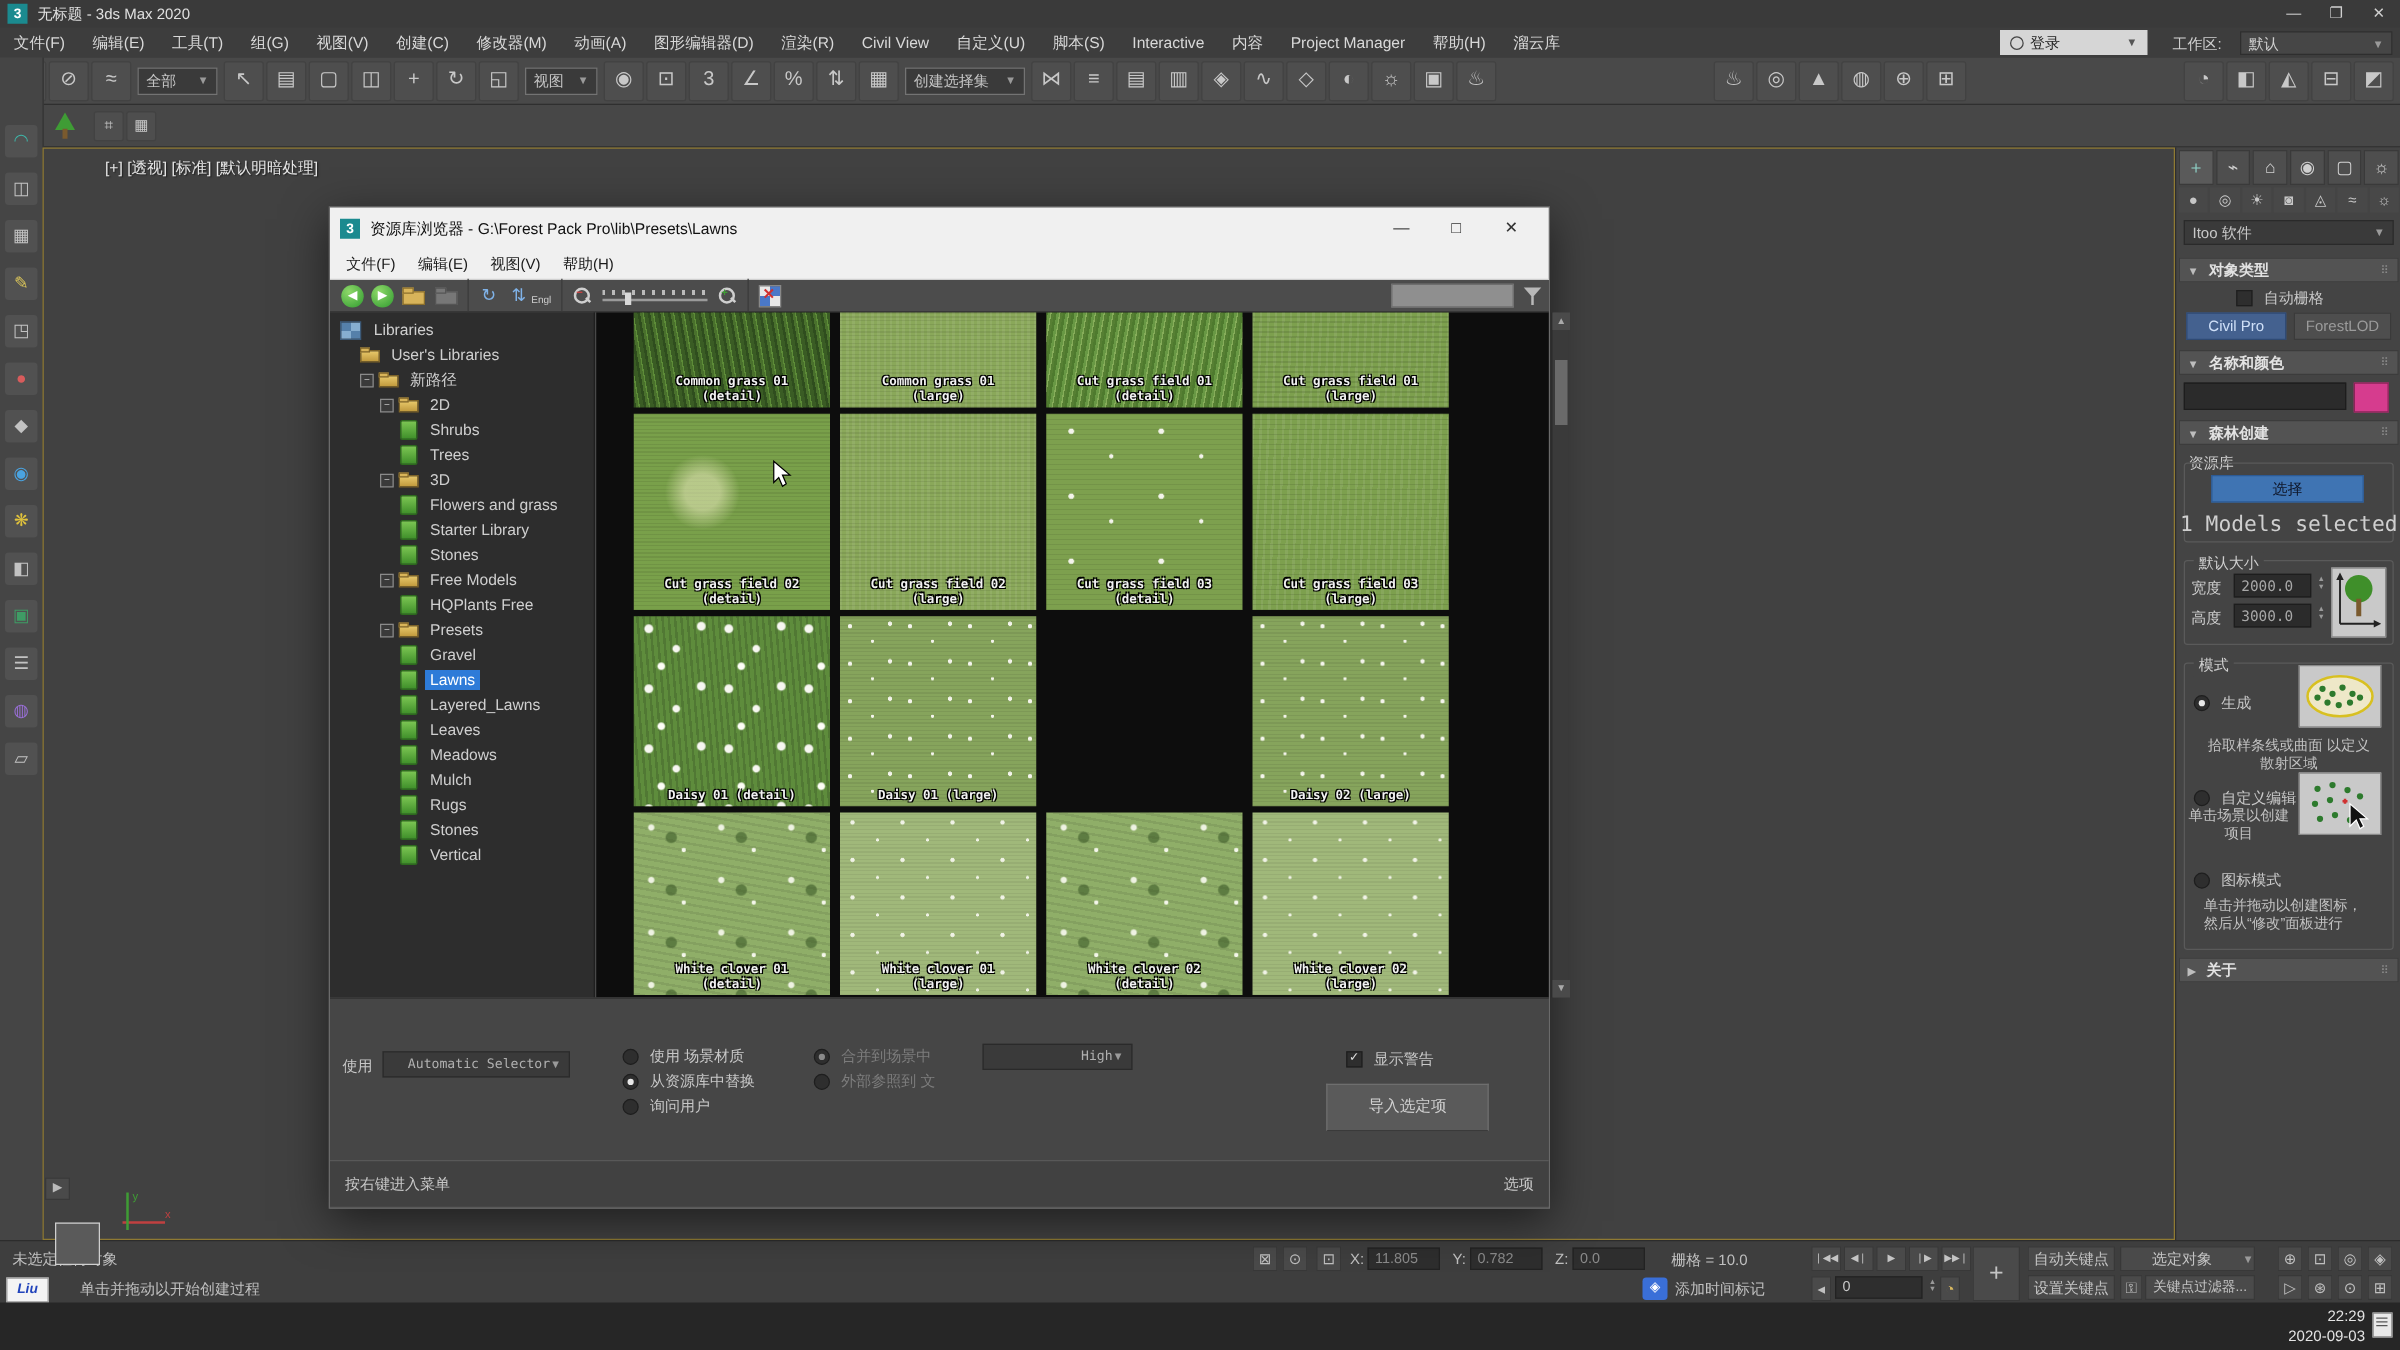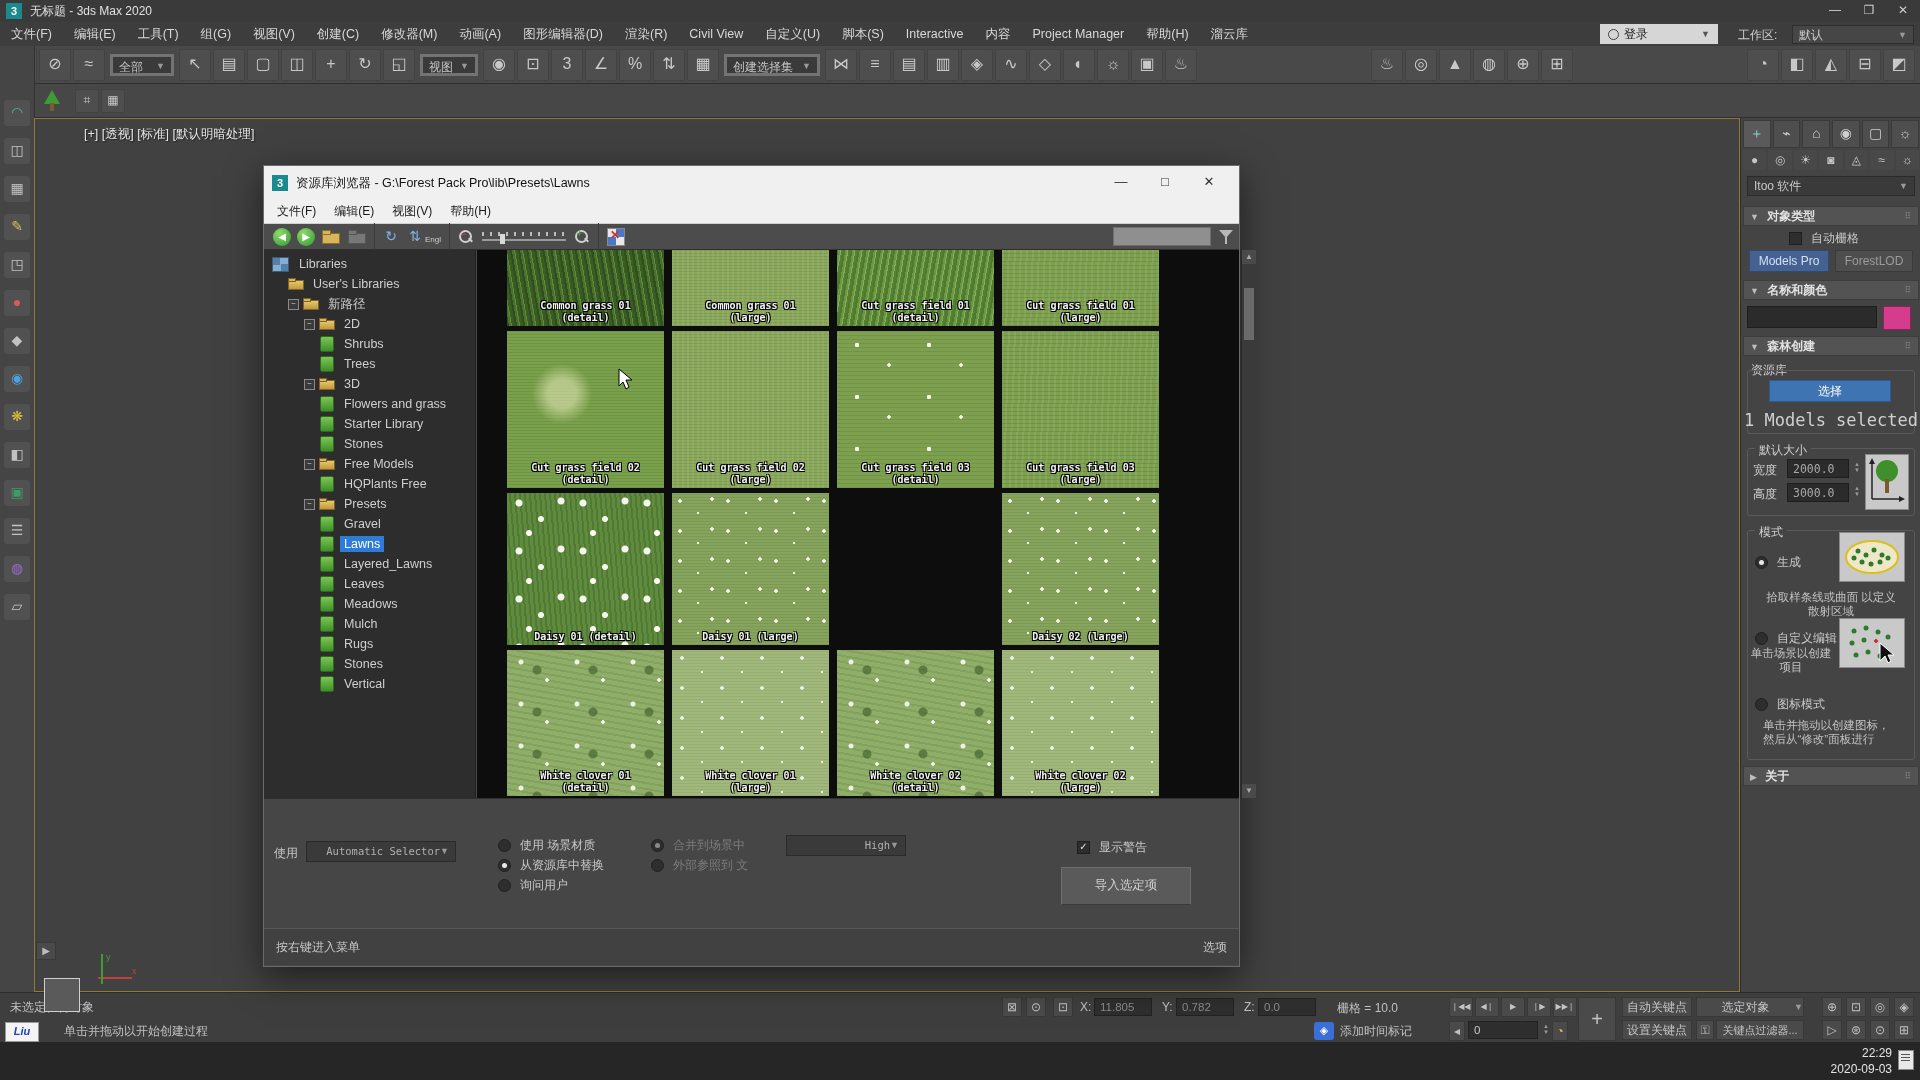--- a/index.html
+++ b/index.html
@@ -20,21 +20,21 @@
   .wslabel{left:1738px;top:27px;color:#cfcfcf;}
   .wsvalue{left:1792px;top:25px;width:122px;height:19px;background:#464646;border:1px solid #2e2e2e;color:#cfcfcf;
     line-height:18px;padding:0 6px;box-sizing:border-box;}
   .ddarrow{float:right;color:#9a9a9a;font-size:9px;line-height:18px;}
   
   .toolbar1{left:0;top:46px;width:1920px;height:38px;background:#494949;border-bottom:1px solid #2f2f2f;
     display:flex;align-items:center;padding:0 4px;box-sizing:border-box;}
   .i{width:30px;height:30px;margin:0 1px;background:#4e4e4e;border:1px solid #424242;border-radius:2px;
     color:#c8c8c8;font-size:16px;text-align:center;line-height:28px;flex:none;}
   .i.small{width:22px;height:22px;font-size:12px;line-height:20px;}
-  .tb-dd{height:22px;background:#3a3a3a;border:3px solid #737373;color:#c4c4c4;line-height:20px;
+  .tb-dd{height:22px;background:#3a3a3a;border:1px solid #737373;color:#c4c4c4;line-height:20px;
     padding:0 6px;margin:0 4px;flex:none;box-sizing:border-box;}
   .tbsep{width:1px;height:28px;background:#3a3a3a;margin:0 4px;flex:none;}
   .spacer{flex:1;}
   .toolbar2{left:0;top:84px;width:1920px;height:34px;background:#474747;border-bottom:1px solid #2f2f2f;
     display:flex;align-items:center;padding:0 6px;box-sizing:border-box;}
   .fpbtn{width:26px;height:26px;background:#2e2e2e;border:1px solid #1f1f1f;color:#e07820;font-weight:bold;
     text-align:center;line-height:24px;font-size:13px;margin-right:6px;}
   .treebtn{width:24px;height:24px;margin-right:10px;position:relative;}
   .treebtn .crown{position:absolute;left:4px;top:1px;width:0;height:0;border-left:8px solid transparent;border-right:8px solid transparent;border-bottom:14px solid #3f9c35;}
   .treebtn .trunk{position:absolute;left:10px;top:14px;width:4px;height:8px;background:#7a5a2e;}
@@ -163,21 +163,21 @@
   .cp-dd{position:absolute;left:6px;top:58px;width:168px;height:20px;background:#3a3a3a;border:1px solid #2a2a2a;
     color:#c8c8c8;line-height:18px;padding:0 6px;box-sizing:border-box;}
   .rollout{position:absolute;left:2px;width:176px;height:20px;background:#535353;border:1px solid #3c3c3c;
     color:#e2e2e2;font-weight:bold;font-size:12px;line-height:18px;padding:0 6px;box-sizing:border-box;}
   .rollout .arr{color:#bdbdbd;font-size:9px;margin-right:5px;font-weight:normal;}
   .rollout .grip{float:right;color:#8a8a8a;font-weight:normal;letter-spacing:1px;font-size:9px;}
   .cp-text{position:absolute;color:#cfcfcf;font-size:12px;}
   .cp-btn{position:absolute;text-align:center;font-size:12px;line-height:20px;height:22px;box-sizing:border-box;}
   .b-forest{background:#44618f;border:1px solid #2f4a74;color:#cfe0f8;}
   .b-lod{background:#4e4e4e;border:1px solid #3a3a3a;color:#9b9b9b;}
-  .b-blue{background:#3f74b3;border:1px solid #2c5a94;color:#ffffff;}
+  .b-blue{background:#3f74b3;border:1px solid #2c5a94;color:#0f172a;}
   .cp-field{position:absolute;background:#2b2b2b;border:1px solid #1d1d1d;color:#a8a8a8;font-size:11.5px;line-height:18px;padding:0 5px;box-sizing:border-box;}
   .swatch{position:absolute;background:#d63c8e;border:1px solid #8a2458;}
   .groupbox{position:absolute;border:1px solid #5a5a5a;border-radius:3px;}
   .grouptitle{position:absolute;background:#444;padding:0 4px;color:#cfcfcf;font-size:12px;}
   .spinner{position:absolute;width:12px;color:#9a9a9a;font-size:6px;line-height:6px;text-align:center;}
   .modeicon{position:absolute;background:#c9c9c9;border:1px solid #8a8a8a;}
   .cp-desc{position:absolute;color:#c2c2c2;font-size:11.5px;line-height:14px;text-align:center;white-space:pre-line;}
   
   .statusbar{left:0;top:992px;width:1920px;height:50px;background:#3e3e3e;border-top:1px solid #2c2c2c;}
   .sb-text{position:absolute;color:#c0c0c0;font-size:12px;}
@@ -634,21 +634,21 @@
 
     <div class="rollout" style="top:88px">
       <span class="arr">▼</span>
       <span>对象类型</span>
       <span class="grip">⠿</span>
     </div>
     <div class="radiorow" style="left:48px;top:112px">
       <span class="checkbox"></span>
       <span>自动栅格</span>
     </div>
-    <div class="cp-btn b-forest" style="left:8px;top:132px;width:80px" id="btnForestPro">Models Pro</div>
+    <div class="cp-btn b-forest" style="left:8px;top:132px;width:80px" id="btnForestPro">Civil Pro</div>
     <div class="cp-btn b-lod" style="left:94px;top:132px;width:78px" id="btnForestLOD">ForestLOD</div>
 
     <div class="rollout" style="top:162px">
       <span class="arr">▼</span>
       <span>名称和颜色</span>
       <span class="grip">⠿</span>
     </div>
     <div class="cp-field" style="left:6px;top:188px;width:130px;height:22px"></div>
     <div class="swatch" style="left:142px;top:188px;width:26px;height:22px"></div>
 

